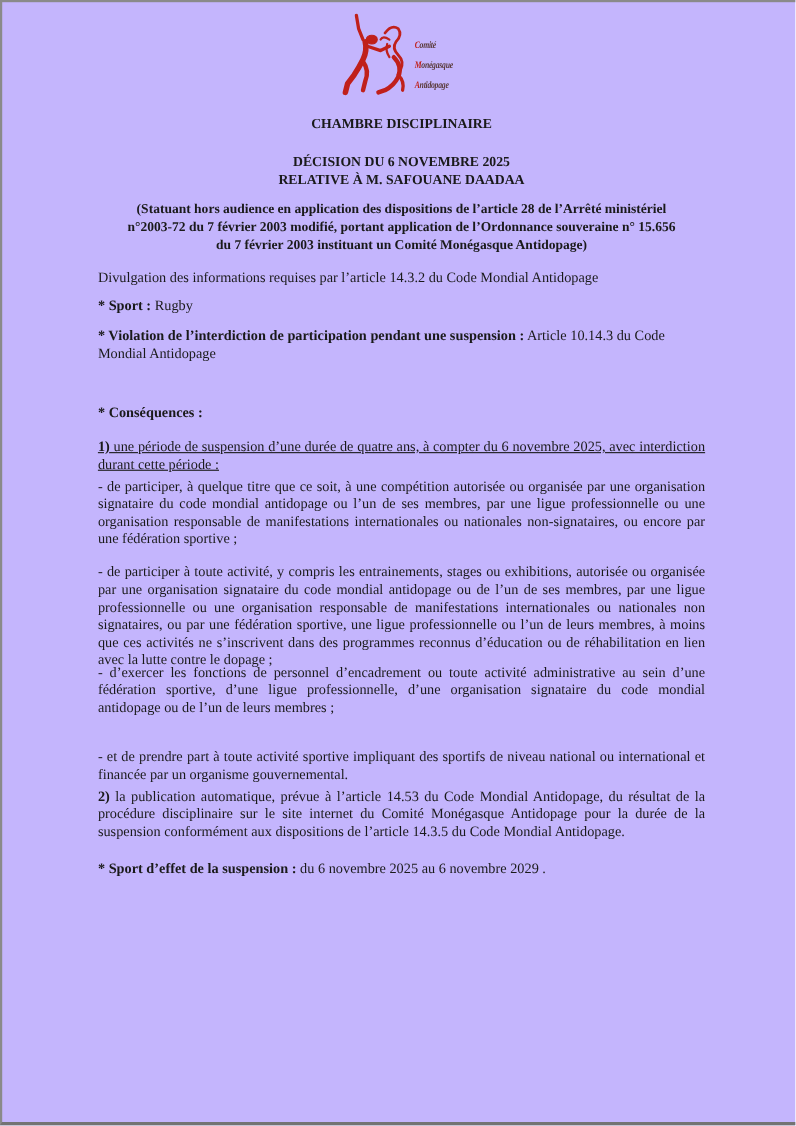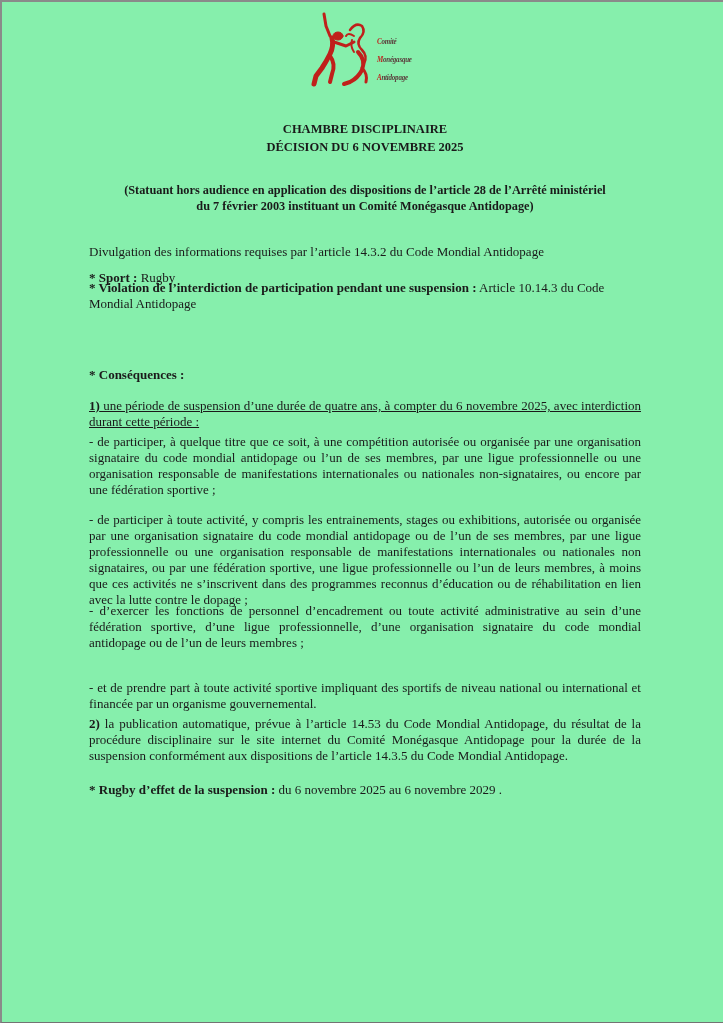--- a/index.html
+++ b/index.html
@@ -3,35 +3,35 @@
 <meta charset="utf-8">
 <style>
   html, body { margin: 0; padding: 0; background: #ffffff; }
   body {
     width: 724px; height: 1024px; overflow: hidden; position: relative;
     font-family: "Liberation Serif", "DejaVu Serif", serif; color: #1a1a1a;
   }
   .page {
     position: absolute; left: 0; top: 0; width: 723px; height: 1023px;
     border-left: 2px solid #8a8a8a; border-top: 2px solid #8a8a8a;
-    border-bottom: 1px solid #737373;
-    box-sizing: border-box; background: #86efac;
+    border-bottom: 3px solid #737373;
+    box-sizing: border-box; background: #c4b5fd;
   }
   .logo { position: absolute; left: 308px; top: 10px; width: 130px; height: 82px; }
   .logo svg { position: absolute; left: 0; top: 0; }
   .logo-text {
     position: absolute; left: 67px; top: 20px;
     font-family: "Liberation Serif", serif; font-style: italic; font-weight: bold;
     font-size: 9px; line-height: 18px; color: #5a3a3a; letter-spacing: -0.3px;
     transform: scaleX(0.78); transform-origin: left top;
   }
   .logo-text .cap { color: #c0201b; }
   .content { position: absolute; left: 87px; top: 0; width: 552px; }
   .center { text-align: center; }
-  .h1 { position: absolute; left: 0; width: 552px; top: 120px; font-weight: bold; font-size: 12.5px; }
+  .h1 { position: absolute; left: 0; width: 552px; top: 103px; font-weight: bold; font-size: 12.5px; }
   .h2 { position: absolute; left: 0; width: 552px; top: 137px; font-weight: bold; font-size: 12.5px; line-height: 16px; }
   .h3 { position: absolute; left: -12px; width: 576px; top: 180px; font-weight: bold; font-size: 12.3px; line-height: 16px; }
   .p { position: absolute; left: 0; width: 552px; font-size: 13px; line-height: 16px; text-align: justify; }
   .p.left { text-align: left; }
   b { font-weight: bold; }
 </style>
 </head>
 <body>
 
 <div class="page">
@@ -58,34 +58,36 @@
       <div><span class="cap">M</span><span>onégasque</span></div>
       <div><span class="cap">A</span><span>ntidopage</span></div>
     </div>
   </div>
 
   <div class="content">
     <div class="h1 center">CHAMBRE DISCIPLINAIRE</div>
 
     <div class="h2 center">
       <div>DÉCISION DU 6 NOVEMBRE 2025</div>
+      <div>RELATIVE À M. SAFOUANE DAADAA</div>
     </div>
 
     <div class="h3 center">
       <div>(Statuant hors audience en application des dispositions de l’article 28 de l’Arrêté ministériel</div>
+      <div>n°2003-72 du 7 février 2003 modifié, portant application de l’Ordonnance souveraine n° 15.656</div>
       <div>du 7 février 2003 instituant un Comité Monégasque Antidopage)</div>
     </div>
 
     <div class="p center" style="top:242px;">Divulgation des informations requises par l’article 14.3.2 du Code Mondial Antidopage</div>
 
     <div class="p left" style="top:268px;">
       <b>* Sport :</b><span> Rugby</span>
     </div>
 
-    <div class="p left" style="top:278px;">
+    <div class="p left" style="top:295px;">
       <b>* Violation de l’interdiction de participation pendant une suspension :</b><span>  Article 10.14.3 du Code Mondial Antidopage</span>
     </div>
 
     <div class="p left" style="top:365px;">
       <b>* Conséquences :</b>
     </div>
 
     <div class="p" style="top:396px;text-decoration:underline;">
       <b>1)</b><span> une période de suspension d’une durée de quatre ans, à compter du 6 novembre 2025, avec interdiction durant cette période :</span>
     </div>
@@ -96,16 +98,16 @@
 
     <div class="p" style="top:601px;">- d’exercer les fonctions de personnel d’encadrement ou toute activité administrative au sein d’une fédération sportive, d’une ligue professionnelle, d’une organisation signataire du code mondial antidopage ou de l’un de leurs membres ;</div>
 
     <div class="p" style="top:678px;">- et de prendre part à toute activité sportive impliquant des sportifs de niveau national ou international et financée par un organisme gouvernemental.</div>
 
     <div class="p" style="top:714px;">
       <b>2)</b><span> la publication automatique, prévue à l’article 14.53 du Code Mondial Antidopage, du résultat de la procédure disciplinaire sur le site internet du Comité Monégasque Antidopage pour la durée de la suspension conformément aux dispositions de l’article 14.3.5 du Code Mondial Antidopage.</span>
     </div>
 
     <div class="p left" style="top:780px;">
-      <b>* Rugby d’effet de la suspension :</b><span> du 6 novembre 2025 au 6 novembre 2029 .</span>
+      <b>* Sport d’effet de la suspension :</b><span> du 6 novembre 2025 au 6 novembre 2029 .</span>
     </div>
   </div>
 </div>
 
 </body></html>

